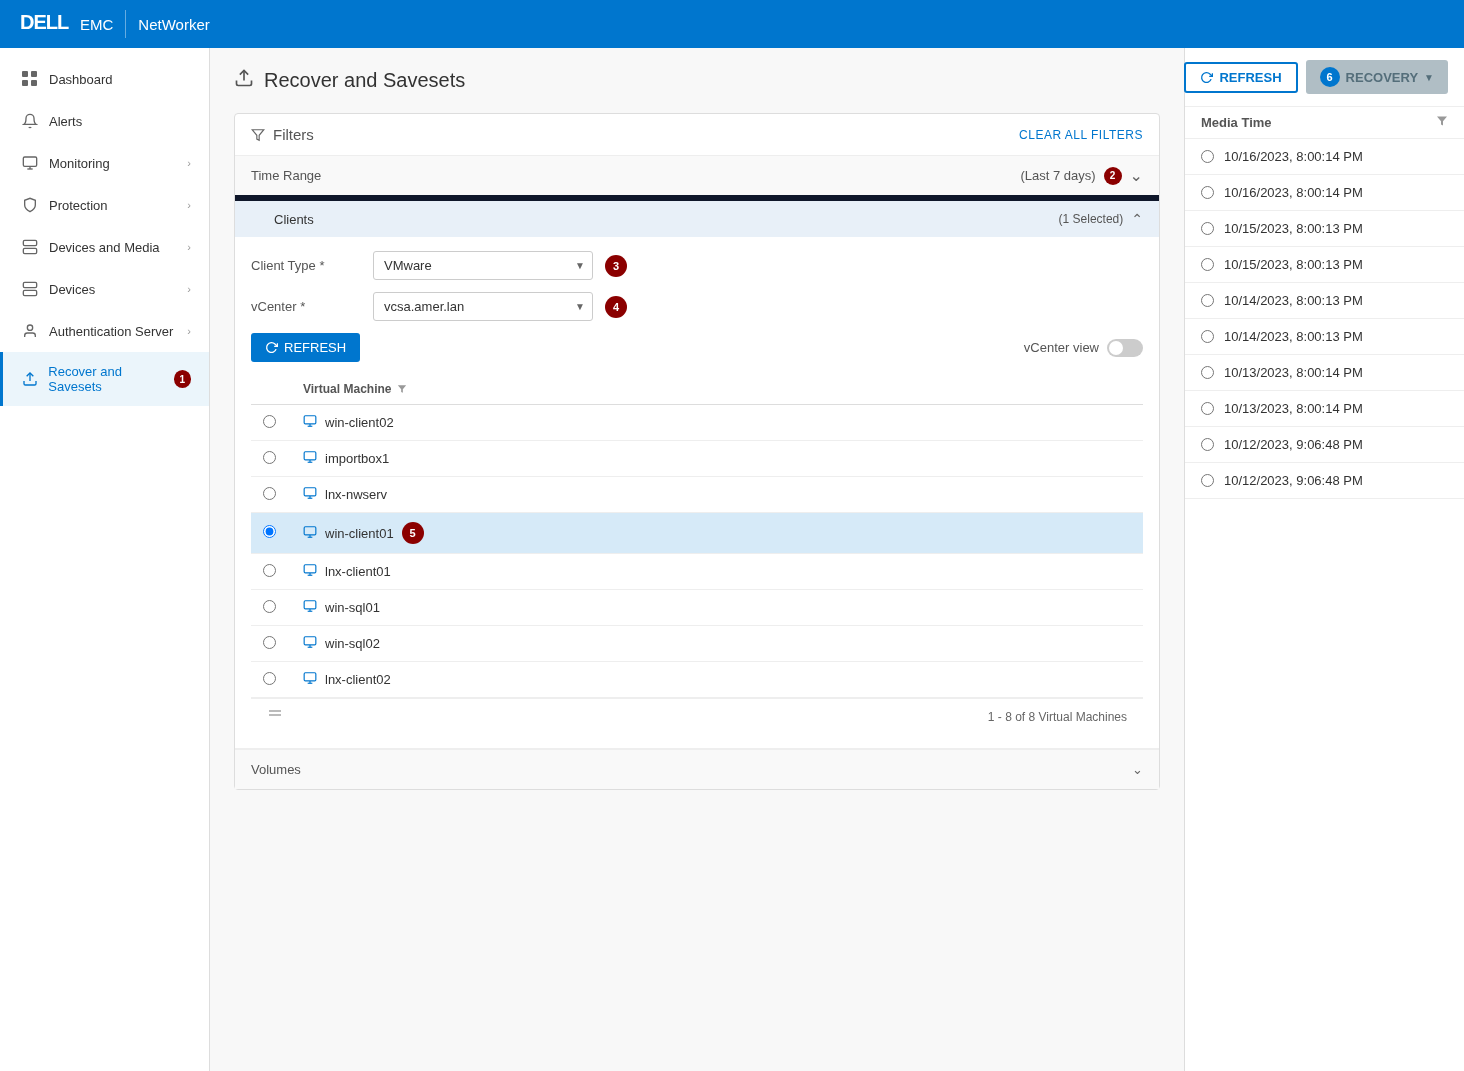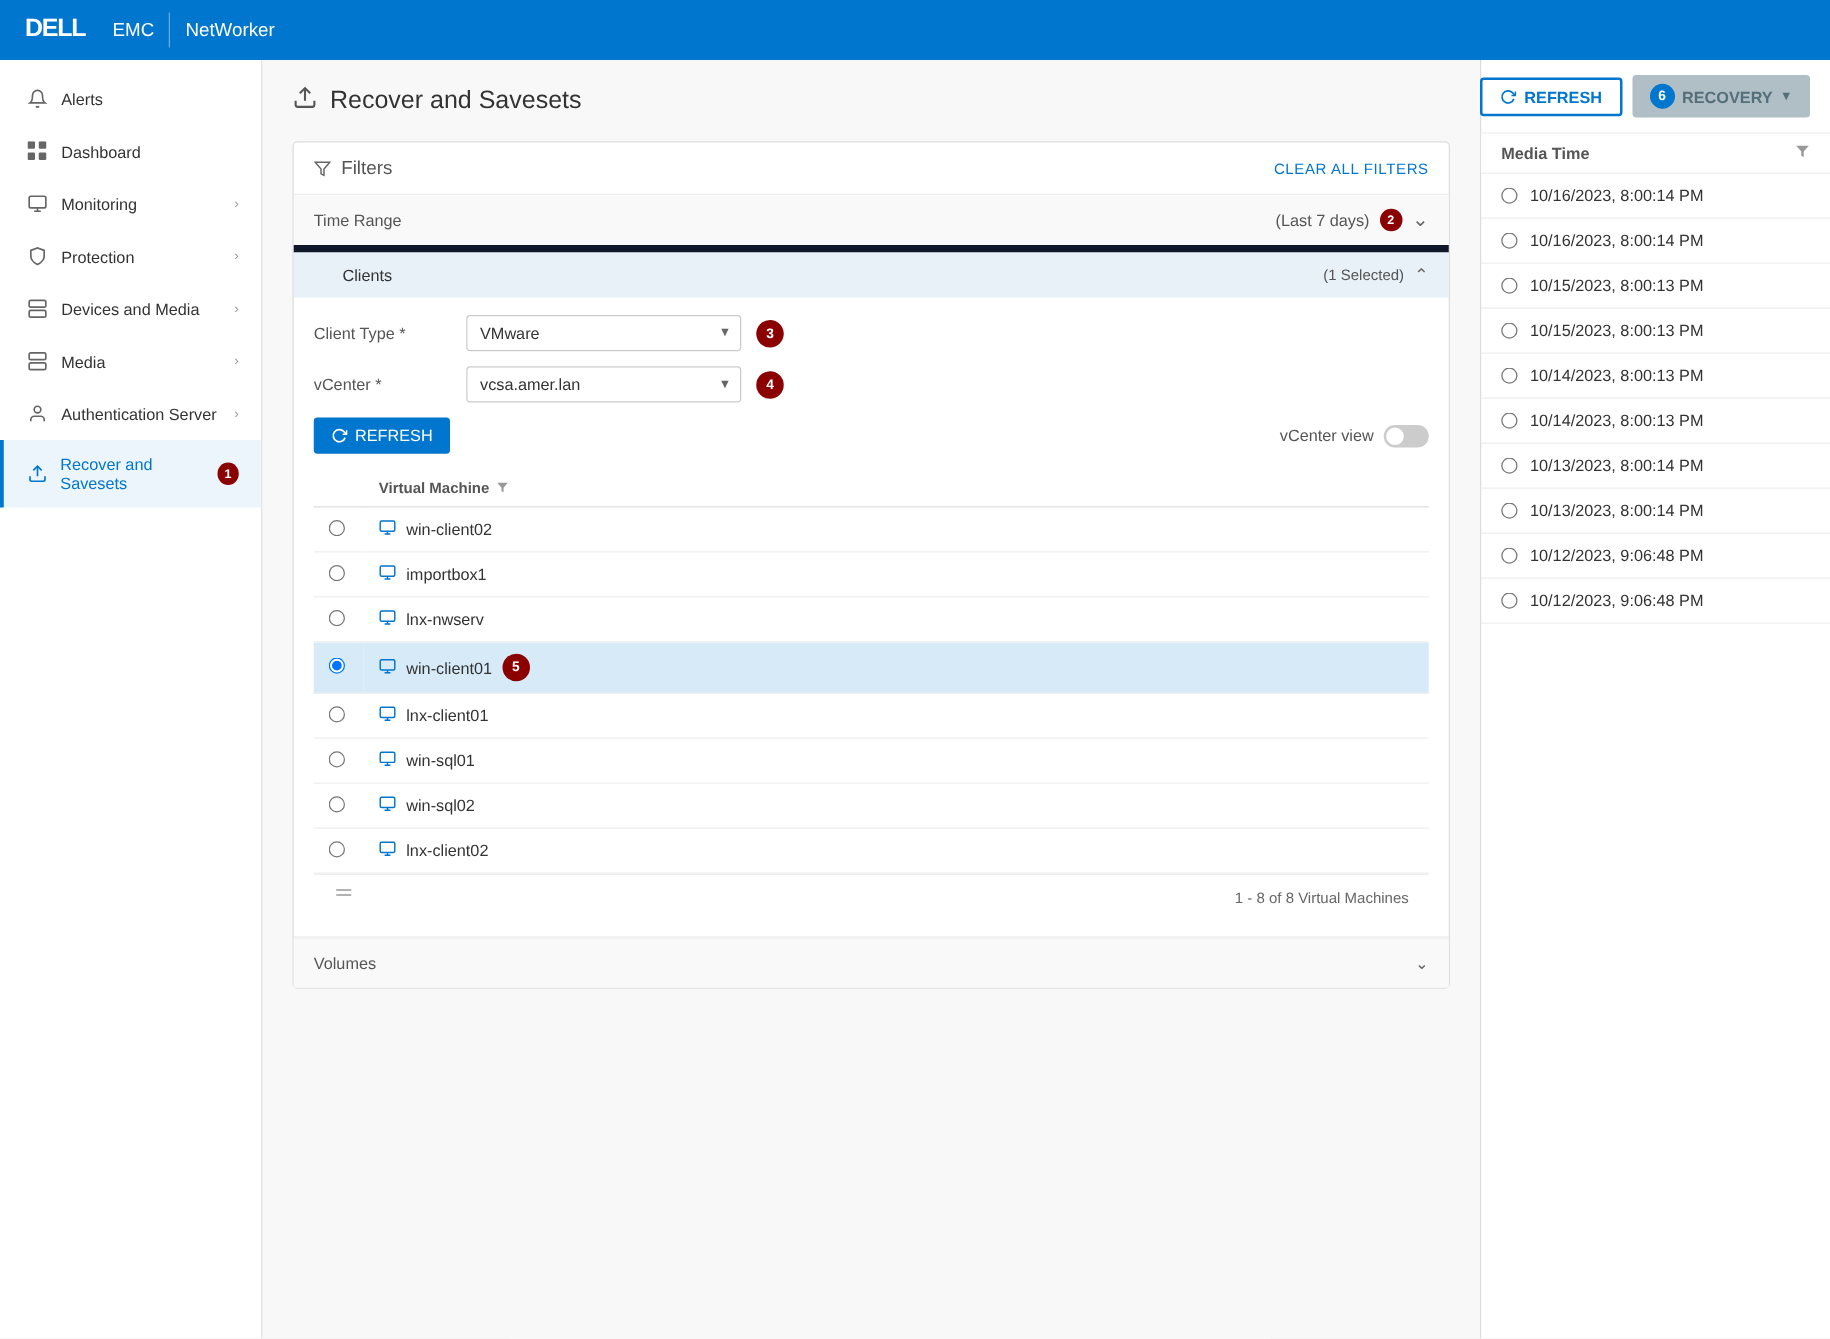--- a/index.html
+++ b/index.html
@@ -10,21 +10,20 @@
       background: #0076CE;
       height: 48px;
       display: flex;
       align-items: center;
       padding: 0 20px;
       flex-shrink: 0;
     }
     .top-nav .brand {
       display: flex;
       align-items: center;
-      gap: 10px;
       color: white;
       font-size: 16px;
       font-weight: 600;
     }
     .top-nav .brand .dell-logo {
       font-weight: 900;
       font-size: 18px;
       letter-spacing: -1px;
       color: white;
     }
@@ -420,40 +419,40 @@
   <span class="app-name">NetWorker</span>
 </div>
 
 <div class="layout">
 
   <div class="sidebar">
 
     <div class="sidebar-item">
       <div class="item-left">
         <span class="icon-svg">
-          <svg width="16" height="16" viewBox="0 0 24 24" fill="none" stroke="#666" stroke-width="2">
-            <path d="M18 8A6 6 0 006 8c0 7-3 9-3 9h18s-3-2-3-9"></path>
-              <path d="M13.73 21a2 2 0 01-3.46 0"></path>
-          </svg>
-        </span>
-        <span>Alerts</span>
-      </div>
-    </div>
-
-    <div class="sidebar-item">
-      <div class="item-left">
-        <span class="icon-svg">
           <svg width="16" height="16" viewBox="0 0 16 16" fill="#666">
             <rect x="0" y="0" width="6" height="6" rx="1"></rect>
               <rect x="9" y="0" width="6" height="6" rx="1"></rect>
             <rect x="0" y="9" width="6" height="6" rx="1"></rect>
               <rect x="9" y="9" width="6" height="6" rx="1"></rect>
           </svg>
         </span>
         <span>Dashboard</span>
+      </div>
+    </div>
+
+    <div class="sidebar-item">
+      <div class="item-left">
+        <span class="icon-svg">
+          <svg width="16" height="16" viewBox="0 0 24 24" fill="none" stroke="#666" stroke-width="2">
+            <path d="M18 8A6 6 0 006 8c0 7-3 9-3 9h18s-3-2-3-9"></path>
+              <path d="M13.73 21a2 2 0 01-3.46 0"></path>
+          </svg>
+        </span>
+        <span>Alerts</span>
       </div>
     </div>
 
     <div class="sidebar-item">
       <div class="item-left">
         <span class="icon-svg">
           <svg width="16" height="16" viewBox="0 0 24 24" fill="none" stroke="#666" stroke-width="2">
             <rect x="2" y="3" width="20" height="14" rx="2"></rect>
               <line x1="8" y1="21" x2="16" y2="21"></line>
               <line x1="12" y1="17" x2="12" y2="21"></line>
@@ -492,21 +491,21 @@
     </div>
 
     <div class="sidebar-item">
       <div class="item-left">
         <span class="icon-svg">
           <svg width="16" height="16" viewBox="0 0 24 24" fill="none" stroke="#666" stroke-width="2">
             <rect x="2" y="2" width="20" height="8" rx="2"></rect>
               <rect x="2" y="14" width="20" height="8" rx="2"></rect>
           </svg>
         </span>
-        <span>Media</span>
+        <span>Devices</span>
       </div>
       <span class="chevron">›</span>
     </div>
 
     <div class="sidebar-item">
       <div class="item-left">
         <span class="icon-svg">
           <svg width="16" height="16" viewBox="0 0 24 24" fill="none" stroke="#666" stroke-width="2">
             <path d="M20 21v-2a4 4 0 00-4-4H8a4 4 0 00-4 4v2"></path>
             <circle cx="12" cy="7" r="4"></circle>

